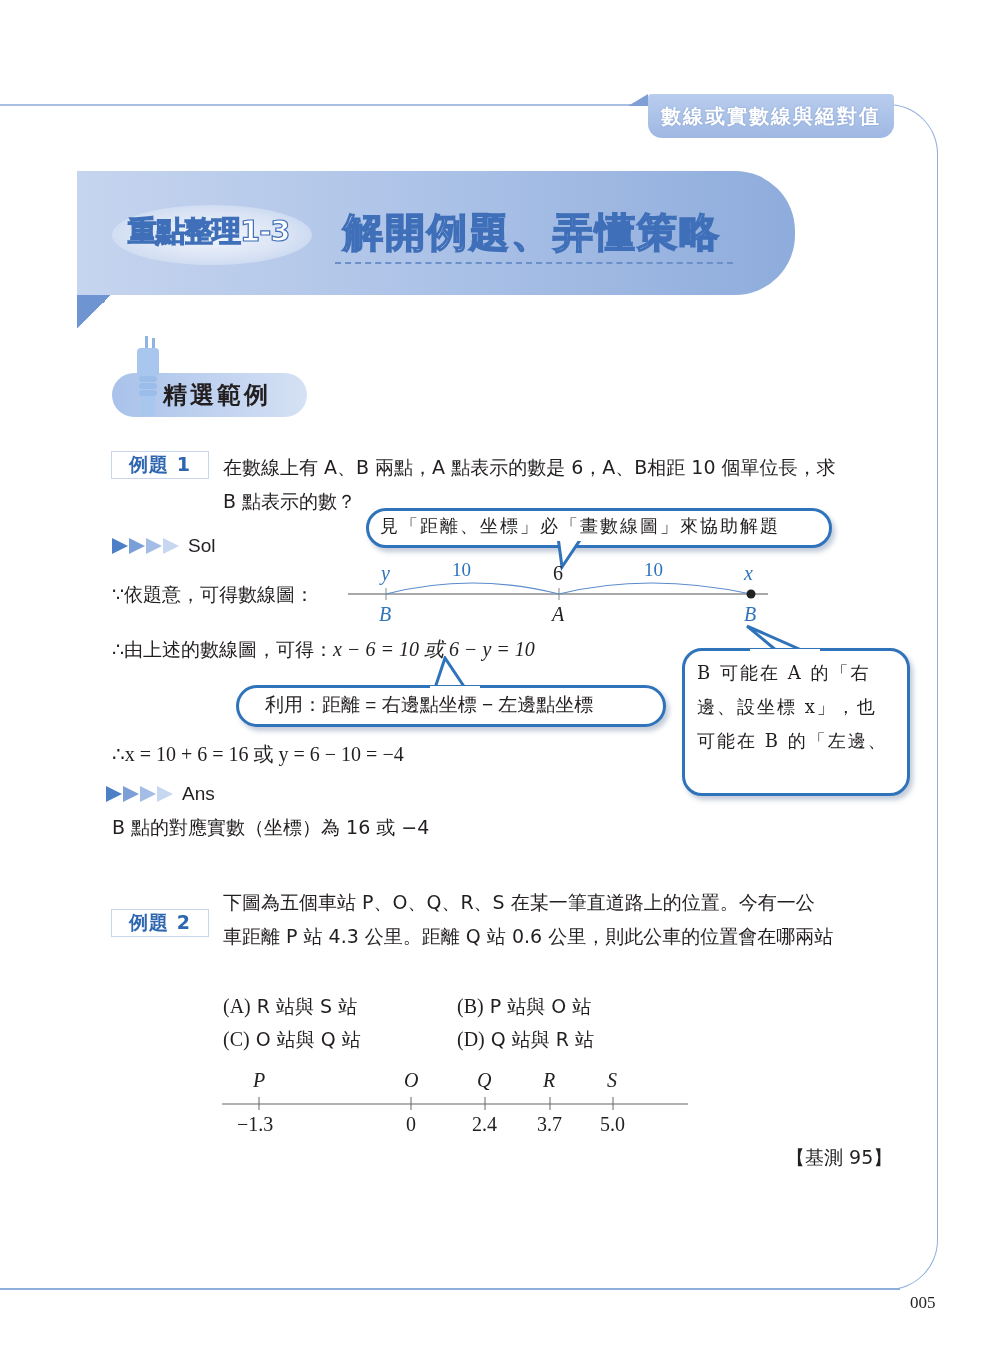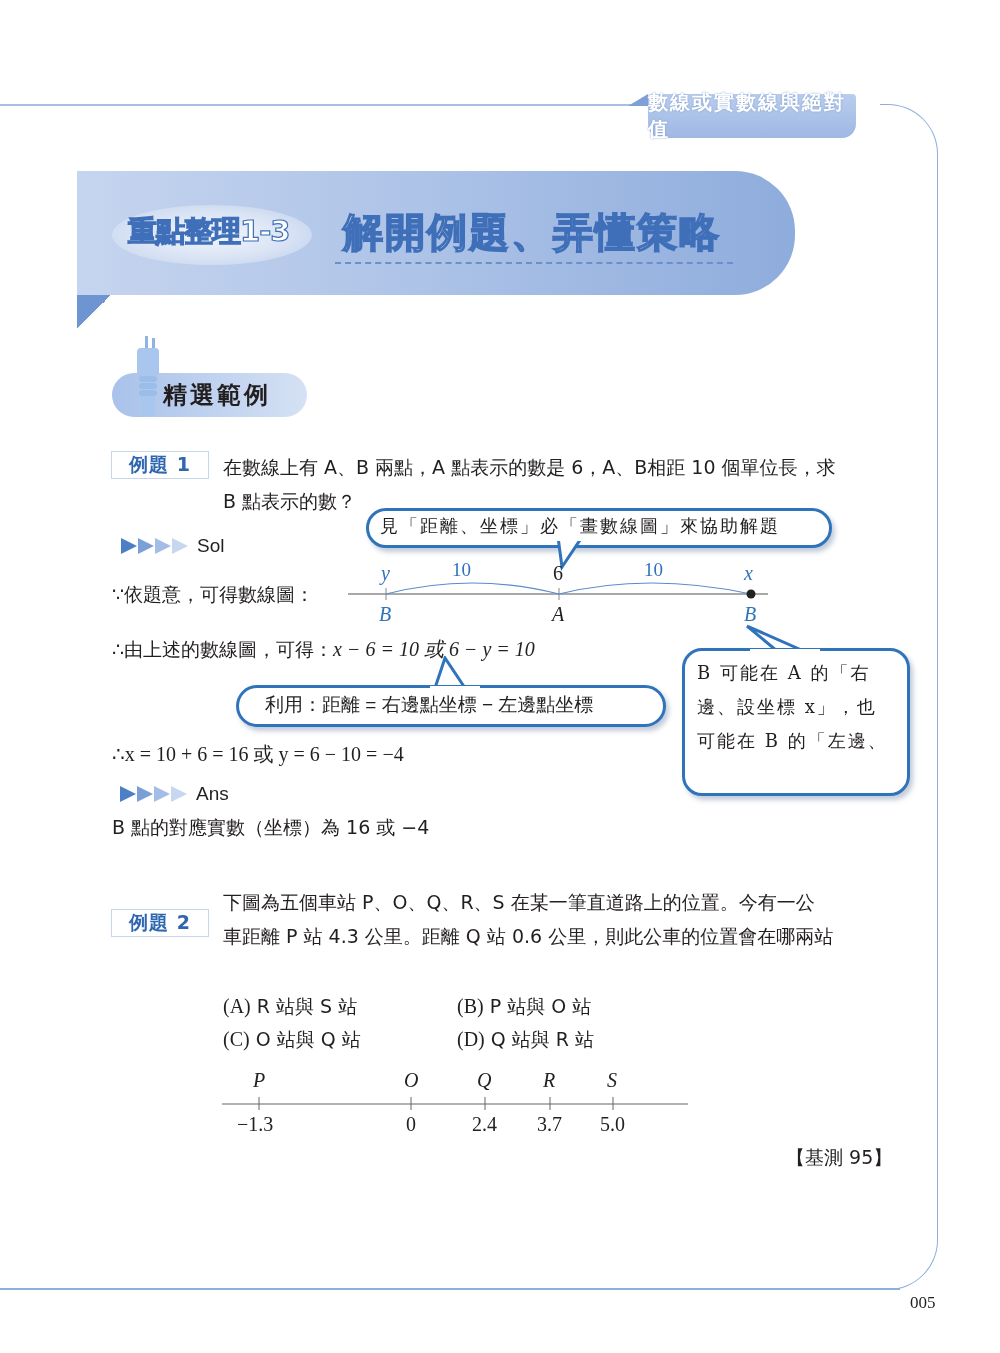--- a/index.html
+++ b/index.html
@@ -10,21 +10,21 @@
   .sans { font-family:"Liberation Sans","DejaVu Sans",sans-serif; }
 
   
   .frame-line-top { left:0; top:104px; width:640px; height:2px; background:#a9bfe2; }
   .frame-right { left:880px; top:104px; width:58px; height:1186px;
                  border-right:1.5px solid #8eaedc; border-top:1.5px solid #8eaedc;
                  border-bottom:1.5px solid #8eaedc; border-radius:0 50px 50px 0; box-sizing:border-box;}
   .frame-bottom { left:0; top:1288px; width:900px; height:1.5px; background:#8eaedc; }
 
   
-  .chap-tab { left:648px; top:94px; width:208px; height:44px; background:linear-gradient(#b9cdee,#9fb8e3);
+  .chap-tab { left:648px; top:94px; width:246px; height:44px; background:linear-gradient(#b9cdee,#9fb8e3);
               border-radius:4px 4px 14px 14px; color:#fff; font-size:20px; font-weight:bold;
               letter-spacing:2px; display:flex; align-items:center; justify-content:center;
               font-family:"DejaVu Sans",sans-serif; text-shadow:0 0 2px #7d98c8; }
   .chap-fold { left:628px; top:94px; width:0; height:0; border-left:20px solid transparent;
                border-bottom:12px solid #7f9fd6; }
 
   
   .banner { left:77px; top:171px; width:718px; height:124px;
             background:linear-gradient(90deg,#c6d5ef 0%,#a9c0e6 55%,#8eacdc 100%);
             border-radius:0 60px 60px 0; }
@@ -95,21 +95,21 @@
 <div class="abs body-text" style="left:223px;top:450px;">在數線上有 A、B 兩點，A 點表示的數是 6，A、B相距 10 個單位長，求</div>
 <div class="abs body-text" style="left:223px;top:484px;">B 點表示的數？</div>
 
 <div class="abs callout" style="left:366px;top:508px;width:460px;height:34px;"></div>
 <svg class="abs" style="left:550px;top:537px;width:50px;height:34px;">
   <polygon points="8,0 32,0 12,30" fill="#fff" stroke="#2f73bb" stroke-width="3"></polygon>
   <rect x="6" y="0" width="30" height="4" fill="#fff"></rect>
 </svg>
 <div class="abs callout-text" style="left:380px;top:514px;">見「距離、坐標」必「畫數線圖」來協助解題</div>
 
-<div class="abs" style="left:112px;top:535px;display:flex;align-items:center;gap:8px;margin-left:9px;">
+<div class="abs" style="left:112px;top:535px;display:flex;align-items:center;gap:8px;">
   <div class="arrows">
     <span style="border-left-color:#4d7fc7"></span>
       <span style="border-left-color:#7ba0d8"></span>
       <span style="border-left-color:#a3bde6"></span>
       <span style="border-left-color:#c8d7f0"></span>
   </div>
   <span class="sans" style="font-size:19px;">Sol</span>
 </div>
 
 <div class="abs body-text" style="left:112px;top:577px;">∵依題意，可得數線圖：</div>
@@ -149,21 +149,21 @@
 <div class="abs callout-text" style="left:697px;top:656px;line-height:34px;font-size:18px;">
   <div>B 可能在 A 的「右</div>
   <div>邊、設坐標 x」，也</div>
   <div>可能在 B 的「左邊、</div>
 </div>
 
 <div class="abs body-text" style="left:112px;top:737px;">
   <span class="n">∴x = 10 + 6 = 16 或 y = 6 − 10 = −4</span>
 </div>
 
-<div class="abs" style="left:120px;top:783px;display:flex;align-items:center;gap:8px;">
+<div class="abs" style="left:106px;top:783px;display:flex;align-items:center;gap:8px;">
   <div class="arrows">
     <span style="border-left-color:#4d7fc7"></span>
       <span style="border-left-color:#7ba0d8"></span>
       <span style="border-left-color:#a3bde6"></span>
       <span style="border-left-color:#c8d7f0"></span>
   </div>
   <span class="sans" style="font-size:19px;">Ans</span>
 </div>
 <div class="abs body-text" style="left:112px;top:810px;">B 點的對應實數（坐標）為 16 或 −4</div>
 

